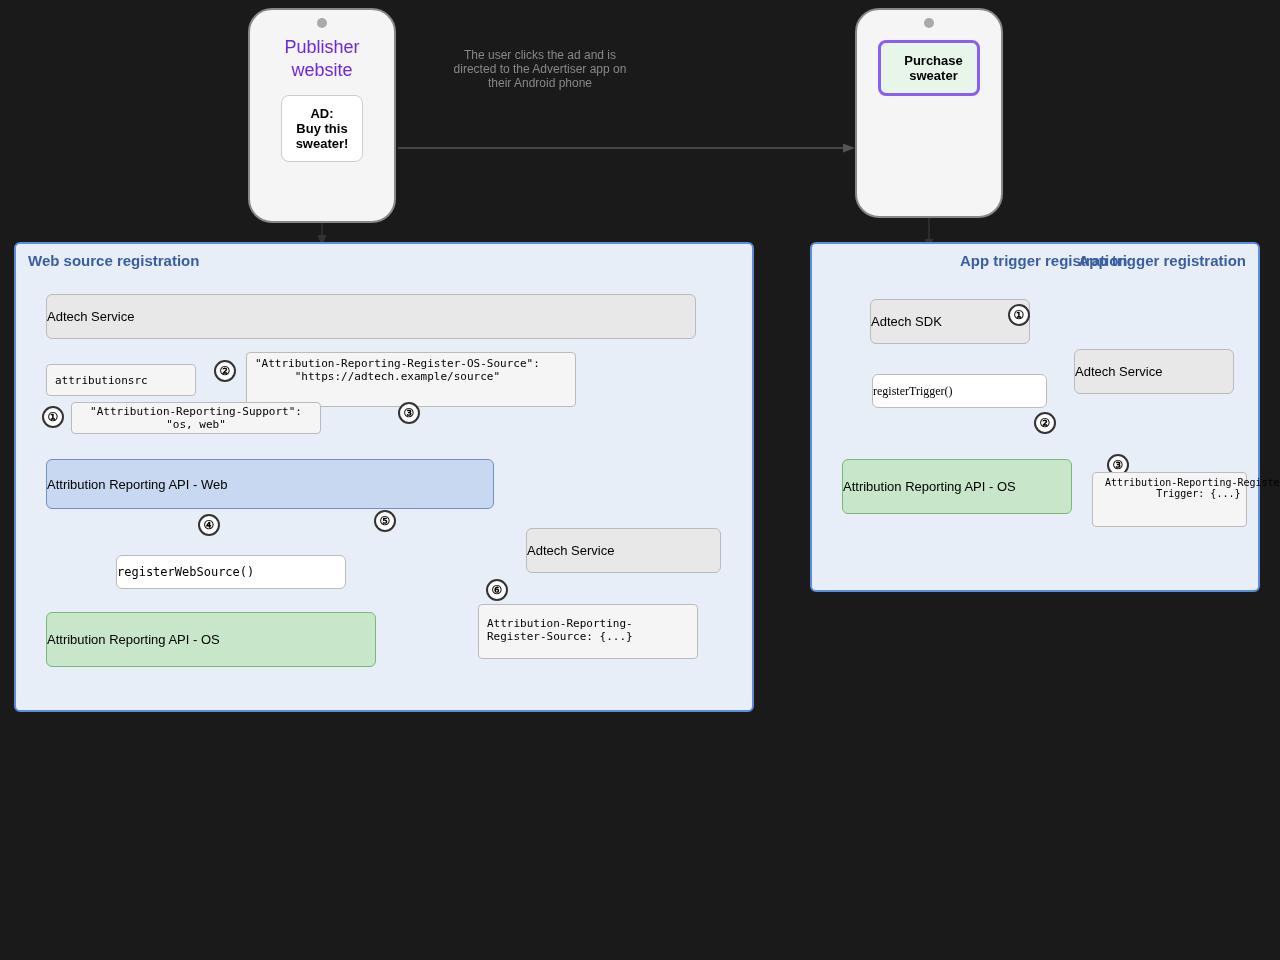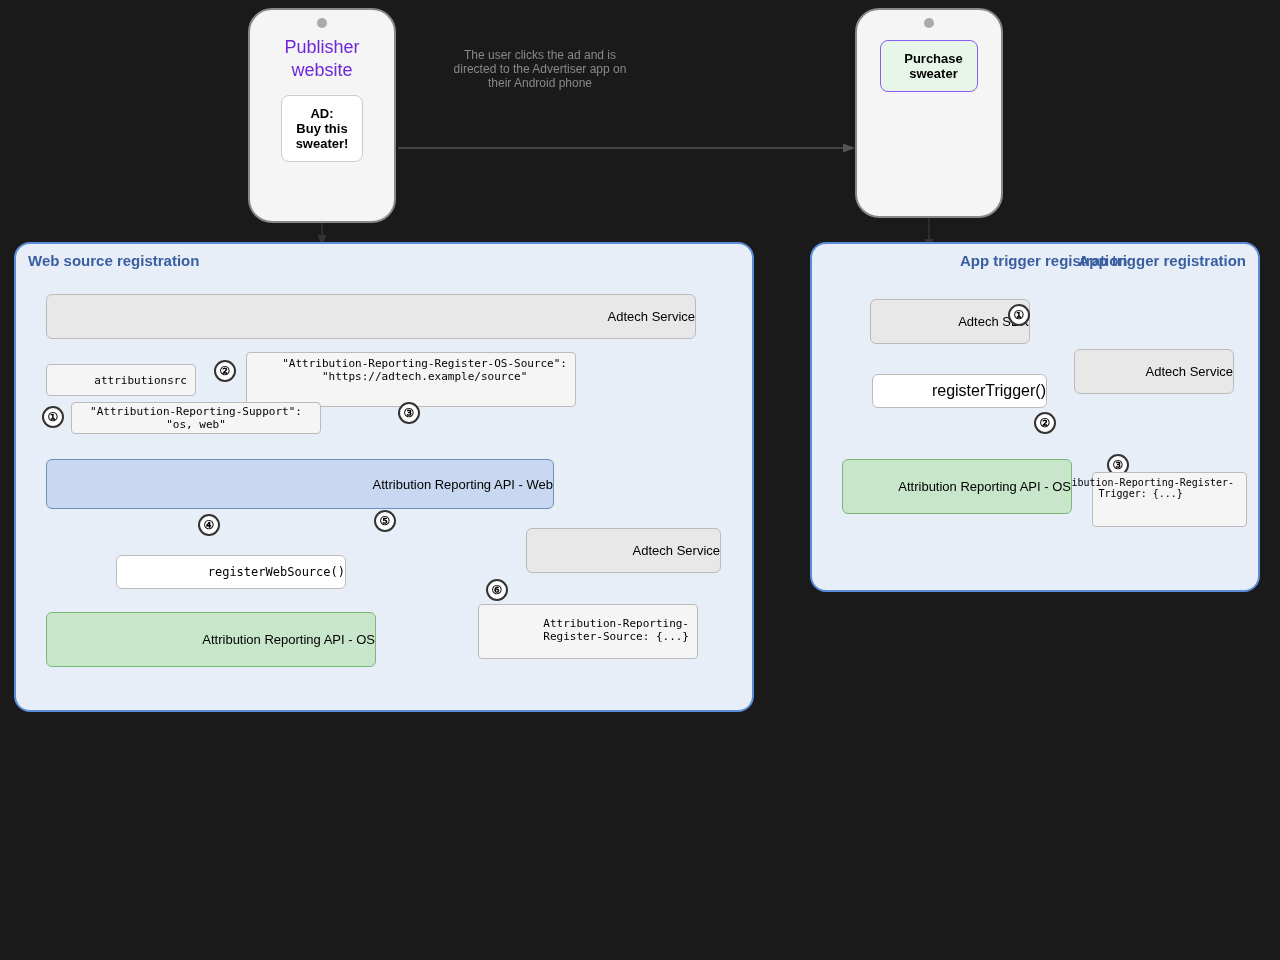--- a/index.html
+++ b/index.html
@@ -50,21 +50,21 @@
       text-align: center;
       font-size: 13px;
       font-weight: bold;
     }
     .phone-content.ad {
       background: #fff;
       border: 1px solid #ccc;
     }
     .phone-content.purchase {
       background: #e8f5e9;
-      border: 1px solid #8b5cf6;
+      border: 3px solid #8b5cf6;
       padding-left: 23px;
     }
 
     
     .publisher-phone {
       left: 248px;
       top: 8px;
       width: 148px;
       height: 215px;
     }
@@ -82,38 +82,38 @@
       color: #888;
       text-align: center;
       width: 220px;
     }
 
     
     .blue-section {
       position: absolute;
       border: 2px solid #5b8dd9;
       background: #e8eef8;
-      border-radius: 16px;
+      border-radius: 6px;
     }
     .blue-section-title {
       position: absolute;
       top: 8px;
       left: 12px;
       font-size: 15px;
       color: #3a5fa0;
       font-weight: bold;
     }
 
     
     .box {
       position: absolute;
       border-radius: 6px;
       display: flex;
       align-items: center;
-      justify-content: flex-end;
+      justify-content: flex-start;
       text-align: center;
       font-size: 13px;
     }
     .box-gray {
       background: #e8e8e8;
       border: 1px solid #bbb;
     }
     .box-white {
       background: #fff;
       border: 1px solid #bbb;
@@ -261,21 +261,21 @@
     </div>
 
     <div class="box box-code" style="left:55px; top:158px; width:250px; height:32px;">
       <span>"Attribution-Reporting-Support": "os, web"</span>
     </div>
 
     <div class="step-circle" style="left:382px; top:158px;">
       <span>③</span>
     </div>
 
-    <div class="box box-blue-light" style="left:30px; top:215px; width:508px; height:50px;">
+    <div class="box box-blue-light" style="left:30px; top:215px; width:448px; height:50px;">
       <span>Attribution Reporting API - Web</span>
     </div>
 
     <div class="step-circle" style="left:182px; top:270px;">
       <span>④</span>
     </div>
 
     <div class="box box-white" style="left:100px; top:311px; width:230px; height:34px;">
       <span style="font-family:monospace;font-size:12px;">registerWebSource()</span>
     </div>
@@ -308,21 +308,21 @@
 
     <div class="box box-gray" style="left:30px; top:55px; width:160px; height:45px;margin-left:28px;">
       <span>Adtech SDK</span>
     </div>
 
     <div class="step-circle" style="left:196px; top:60px;">
       <span>①</span>
     </div>
 
     <div class="box box-white" style="left:60px; top:130px; width:175px; height:34px;">
-      <span style="font-family:Liberation Sans, sans-serif;font-size:16px;">registerTrigger()</span>
+      <span style="font-family:Liberation Serif, serif;font-size:12px;">registerTrigger()</span>
     </div>
 
     <div class="box box-gray" style="left:262px; top:105px; width:160px; height:45px;">
       <span>Adtech Service</span>
     </div>
 
     <div class="step-circle" style="left:222px; top:168px;">
       <span>②</span>
     </div>
 

